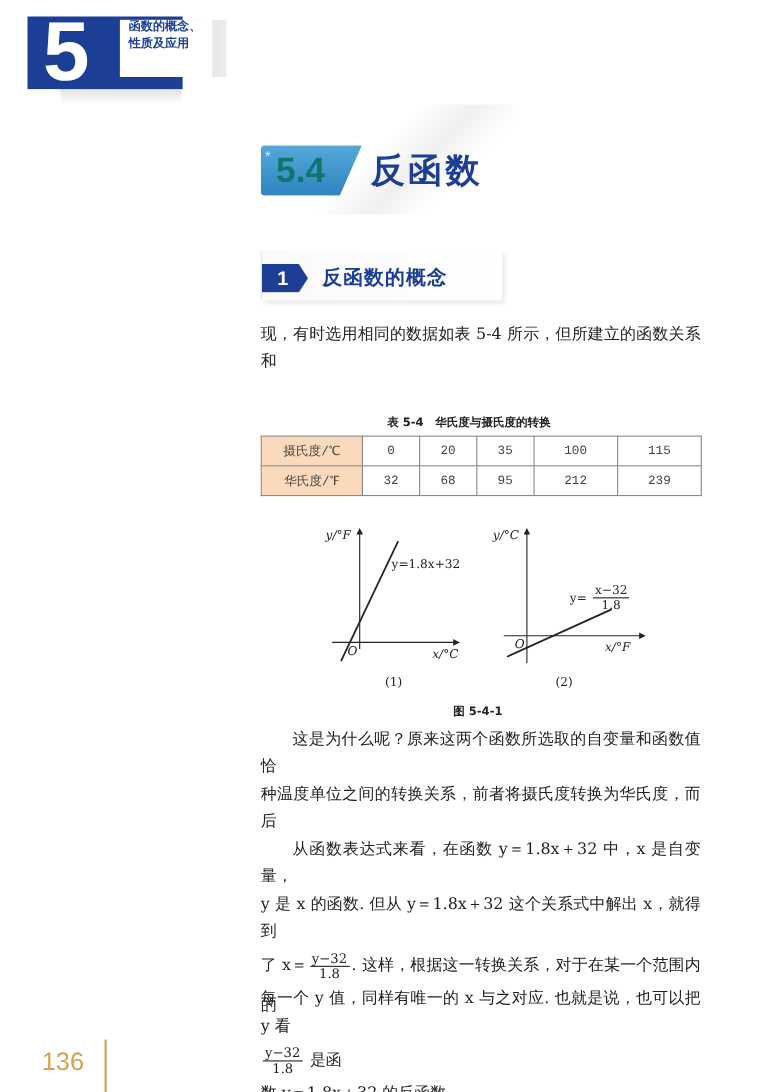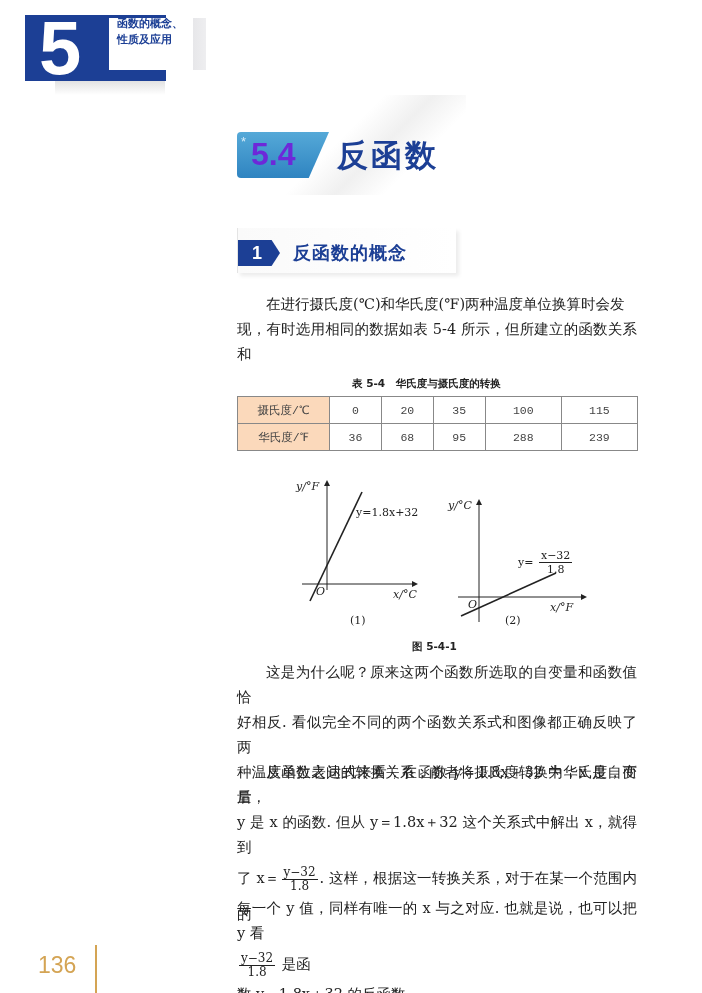--- a/index.html
+++ b/index.html
@@ -44,21 +44,21 @@
       background: linear-gradient(180deg, #55a9d8, #2f84c1);
       clip-path: polygon(0 0, 100% 0, 78% 100%, 0 100%);
       border-radius: 4px 0 0 4px;
     }
     .section-star {
       position: absolute; left: 241px; top: 134px; font-family: "Liberation Sans", sans-serif;
       color: #d6ecf8; font-size: 13px;
     }
     .section-num {
       position: absolute; left: 251px; top: 134px; font-family: "Liberation Sans", sans-serif;
-      font-weight: bold; font-size: 32px; color: #6d28d9; line-height: 40px;
+      font-weight: bold; font-size: 32px; color: #0f766e; line-height: 40px;
     }
     .section-title {
       position: absolute; left: 337px; top: 134px; font-family: "DejaVu Sans", sans-serif;
       font-weight: bold; font-size: 31px; color: #1c3f95; line-height: 42px; letter-spacing: 3px;
     }
     
     .sub-frame {
       position: absolute; left: 237px; top: 228px; width: 218px; height: 45px;
       border-left: 1px solid #e4e4e4;
       box-shadow: 3px 3px 4px rgba(0,0,0,0.08);
@@ -132,42 +132,41 @@
 <div class="section-star">*</div>
 <div class="section-num">5.4</div>
 <div class="section-title">反函数</div>
 
 <div class="sub-frame"></div>
 <div class="sub-badge"></div>
 <div class="sub-num">1</div>
 <div class="sub-title">反函数的概念</div>
 
 <div class="para" style="top:292px; text-indent:0;">
-  <div style="text-indent:2em;">在进行摄氏度(℃)和华氏度(℉)两种温度单位换算时会发</div>
   <div>现，有时选用相同的数据如表 5-4 所示，但所建立的函数关系和</div>
 </div>
 
 <div class="caption" style="left:352px; top:377px;">表 5-4　华氏度与摄氏度的转换</div>
 
 <table class="tbl">
   <tbody>
       <tr>
     <td class="head">摄氏度/℃</td>
     <td>0</td>
     <td>20</td>
     <td>35</td>
     <td>100</td>
     <td>115</td>
   </tr>
   <tr>
     <td class="head">华氏度/℉</td>
-    <td>36</td>
+    <td>32</td>
     <td>68</td>
     <td>95</td>
-    <td>288</td>
+    <td>212</td>
     <td>239</td>
   </tr>
 </tbody>
   </table>
 
 <div class="fig" style="left:290px; top:478px; width:140px; height:130px;">
   <svg width="140" height="130">
     <defs>
       <marker id="ah" markerWidth="6" markerHeight="6" refX="3" refY="3" orient="auto">
         <path d="M0,0 L6,3 L0,6 z" fill="#222"></path>
@@ -177,21 +176,21 @@
     <line x1="12" y1="106" x2="125" y2="106" stroke="#222" stroke-width="1" marker-end="url(#ah)"></line>
     <line x1="20" y1="123" x2="72" y2="14" stroke="#222" stroke-width="1.6"></line>
   </svg>
   <div class="fig-label" style="left:6px; top:2px; font-style:italic;">y/°F</div>
   <div class="fig-label" style="left:26px; top:107px; font-style:italic;">O</div>
   <div class="fig-label" style="left:103px; top:110px; font-style:italic;">x/°C</div>
   <div class="fig-label" style="left:66px; top:28px;">y=1.8x+32</div>
 </div>
 <div class="fig-label" style="left:350px; top:614px;">(1)</div>
 
-<div class="fig" style="left:446px; top:478px; width:150px; height:130px;margin-top:19px;">
+<div class="fig" style="left:446px; top:478px; width:150px; height:130px;">
   <svg width="150" height="130">
     <defs>
       <marker id="ah2" markerWidth="6" markerHeight="6" refX="3" refY="3" orient="auto">
         <path d="M0,0 L6,3 L0,6 z" fill="#222"></path>
       </marker>
     </defs>
     <line x1="33" y1="125" x2="33" y2="5" stroke="#222" stroke-width="1" marker-end="url(#ah2)"></line>
     <line x1="12" y1="100" x2="138" y2="100" stroke="#222" stroke-width="1" marker-end="url(#ah2)"></line>
     <line x1="15" y1="119" x2="110" y2="76" stroke="#222" stroke-width="1.6"></line>
   </svg>
@@ -205,21 +204,20 @@
       <span class="den">1.8</span>
     </span>
   </div>
 </div>
 <div class="fig-label" style="left:505px; top:614px;">(2)</div>
 
 <div class="caption" style="left:412px; top:640px;">图 5-4-1</div>
 
 <div class="para" style="top:660px; text-indent:0;">
   <div style="text-indent:2em;">这是为什么呢？原来这两个函数所选取的自变量和函数值恰</div>
-  <div>好相反. 看似完全不同的两个函数关系式和图像都正确反映了两</div>
   <div>种温度单位之间的转换关系，前者将摄氏度转换为华氏度，而后</div>
 </div>
 
 <div class="para" style="top:760px; text-indent:0;">
   <div style="text-indent:2em;">从函数表达式来看，在函数 y＝1.8x＋32 中，x 是自变量，</div>
   <div>y 是 x 的函数. 但从 y＝1.8x＋32 这个关系式中解出 x，就得到</div>
   <div style="height:36px; line-height:36px;">
     <span>了 x＝</span><span class="frac"><span class="num">y−32</span><span class="den">1.8</span></span><span>. 这样，根据这一转换关系，对于在某一个范围内的</span>
   </div>
   <div>每一个 y 值，同样有唯一的 x 与之对应. 也就是说，也可以把 y 看</div>

